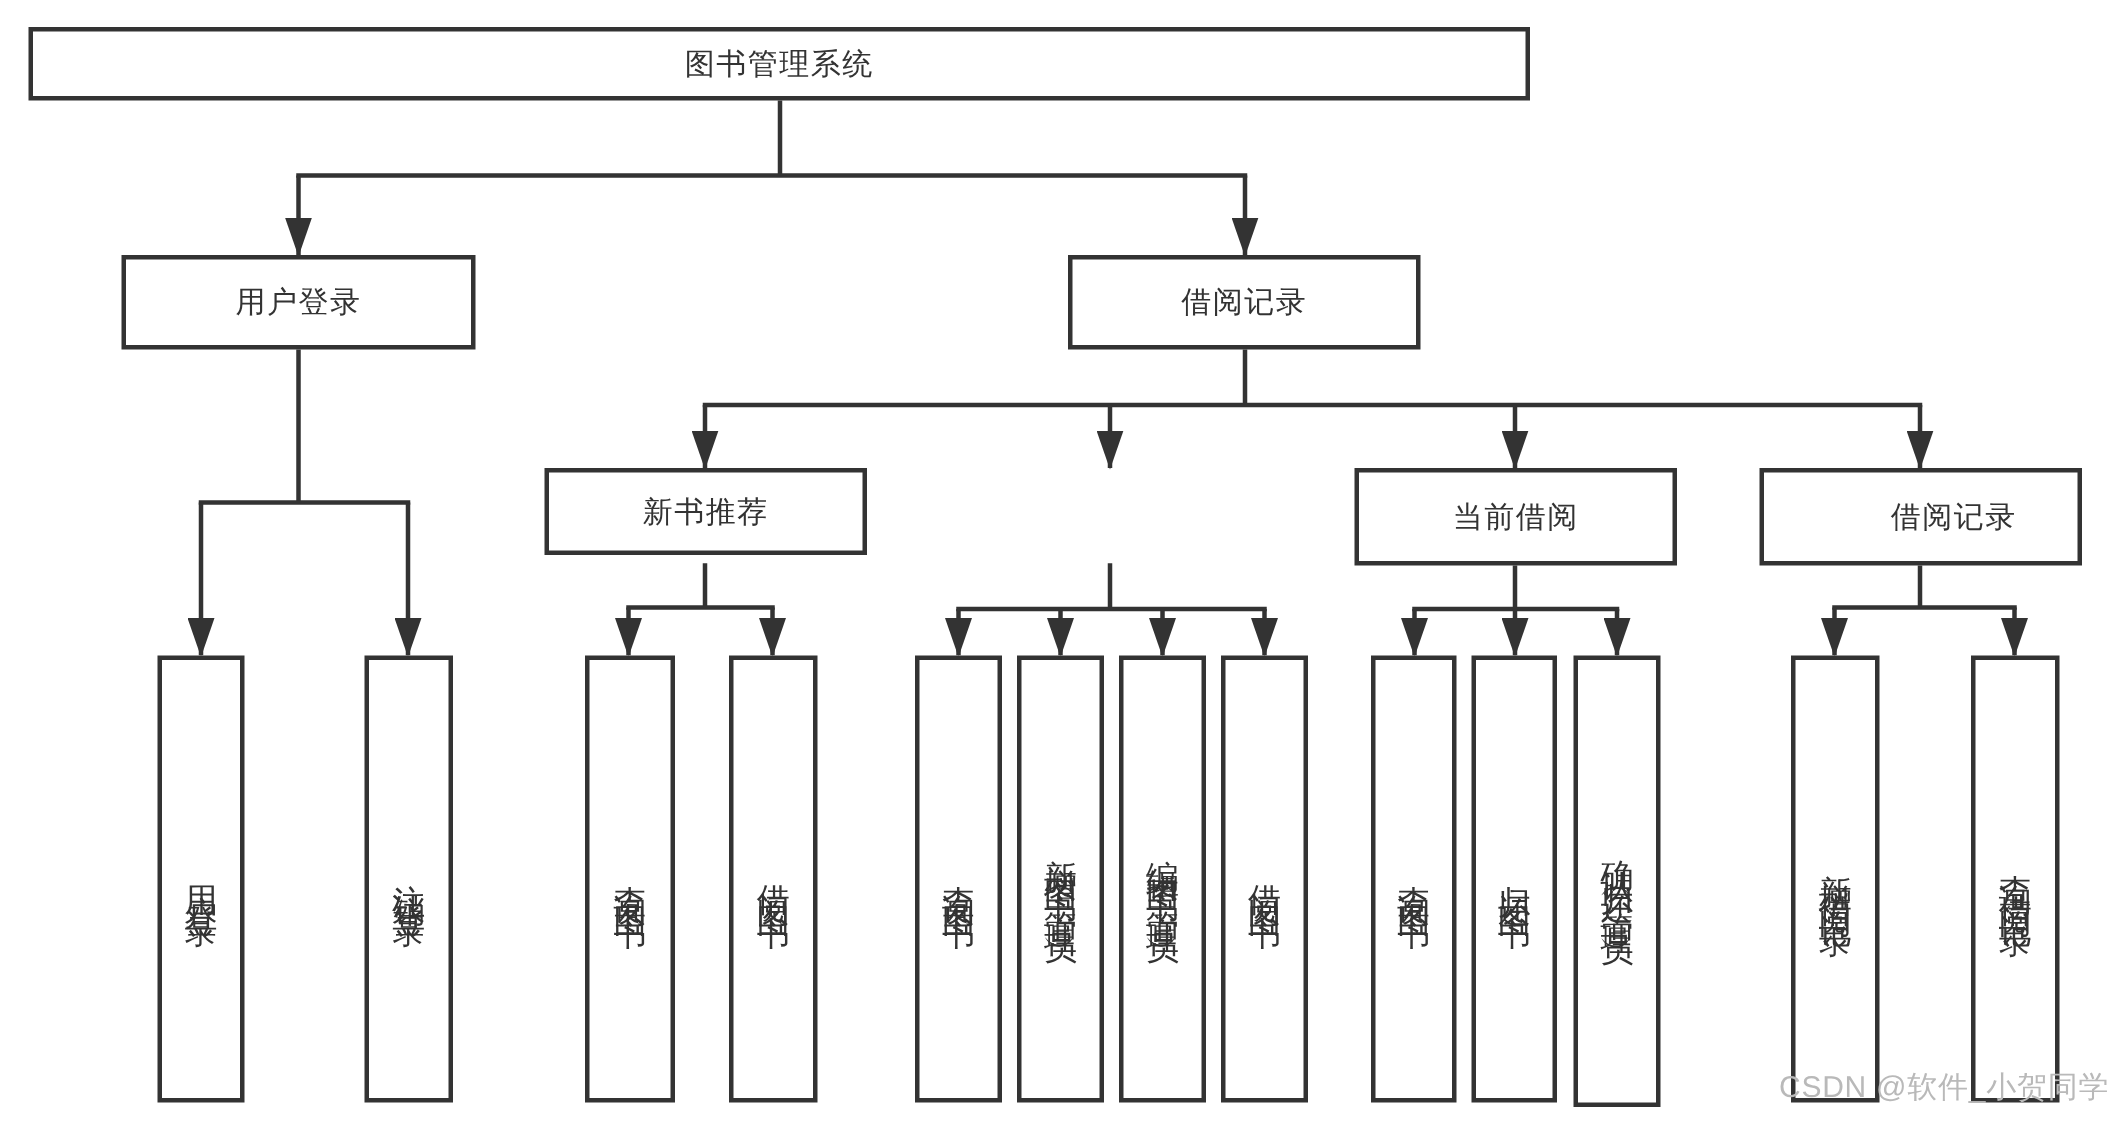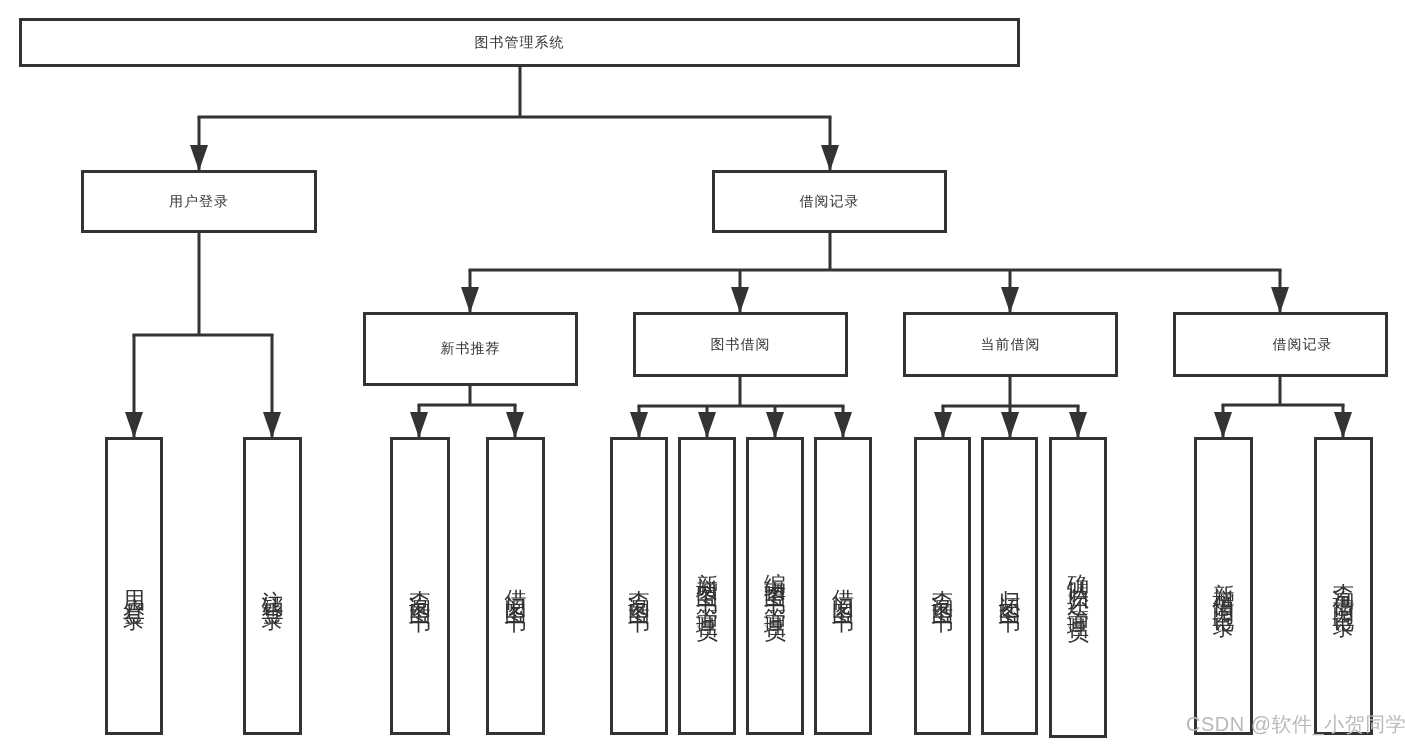--- a/index.html
+++ b/index.html
@@ -4,21 +4,21 @@
 <style>
   html,body{margin:0;padding:0;background:#fff;}
   #canvas{
     position:relative;width:1405px;height:747px;background:#ffffff;overflow:hidden;
     font-family:"Liberation Sans","DejaVu Sans",sans-serif;
   }
   #connectors{position:absolute;left:0;top:0;width:1405px;height:747px;}
   .hbox{
     position:absolute;border:3px solid #333;background:#fff;box-sizing:border-box;
     display:flex;align-items:center;justify-content:center;
-    font-size:14px;color:#333;letter-spacing:1px;white-space:nowrap;
+    font-size:20px;color:#333;letter-spacing:1px;white-space:nowrap;
   }
   .vbox{
     position:absolute;border:3px solid #333;background:#fff;box-sizing:border-box;
     display:flex;align-items:center;justify-content:center;
   }
   .vbox span{
     writing-mode:vertical-rl;text-orientation:mixed;
     font-size:22px;color:#333;letter-spacing:7px;line-height:1;white-space:nowrap;
   }
   .watermark{
@@ -66,22 +66,21 @@
     <line x1="1078" y1="406" x2="1078" y2="437" stroke="#333" stroke-width="3" marker-end="url(#ah)"></line>
     <line x1="1223" y1="405" x2="1223" y2="437" stroke="#333" stroke-width="3" marker-end="url(#ah)"></line>
     <line x1="1343" y1="405" x2="1343" y2="437" stroke="#333" stroke-width="3" marker-end="url(#ah)"></line>
   </svg>
 
   <div class="hbox" style="left:19px;top:18px;width:1001px;height:49px;">图书管理系统</div>
 
   <div class="hbox" style="left:81px;top:170px;width:236px;height:63px;">用户登录</div>
   <div class="hbox" style="left:712px;top:170px;width:235px;height:63px;">借阅记录</div>
 
-  <div class="hbox" style="left:363px;top:312px;width:215px;height:74px;">新书推荐</div>
-  <div class="hbox" style="left:633px;top:312px;width:215px;height:65px;">图书借阅</div>
+  <div class="hbox" style="left:363px;top:312px;width:215px;height:58px;">新书推荐</div>
   <div class="hbox" style="left:903px;top:312px;width:215px;height:65px;">当前借阅</div>
   <div class="hbox" style="left:1173px;top:312px;width:215px;height:65px;padding-left:44px;">借阅记录</div>
 
   <div class="vbox" style="left:105px;top:437px;width:58px;height:298px;">
     <span>用户登录</span>
   </div>
   <div class="vbox" style="left:243px;top:437px;width:59px;height:298px;">
     <span>注销登录</span>
   </div>
 

